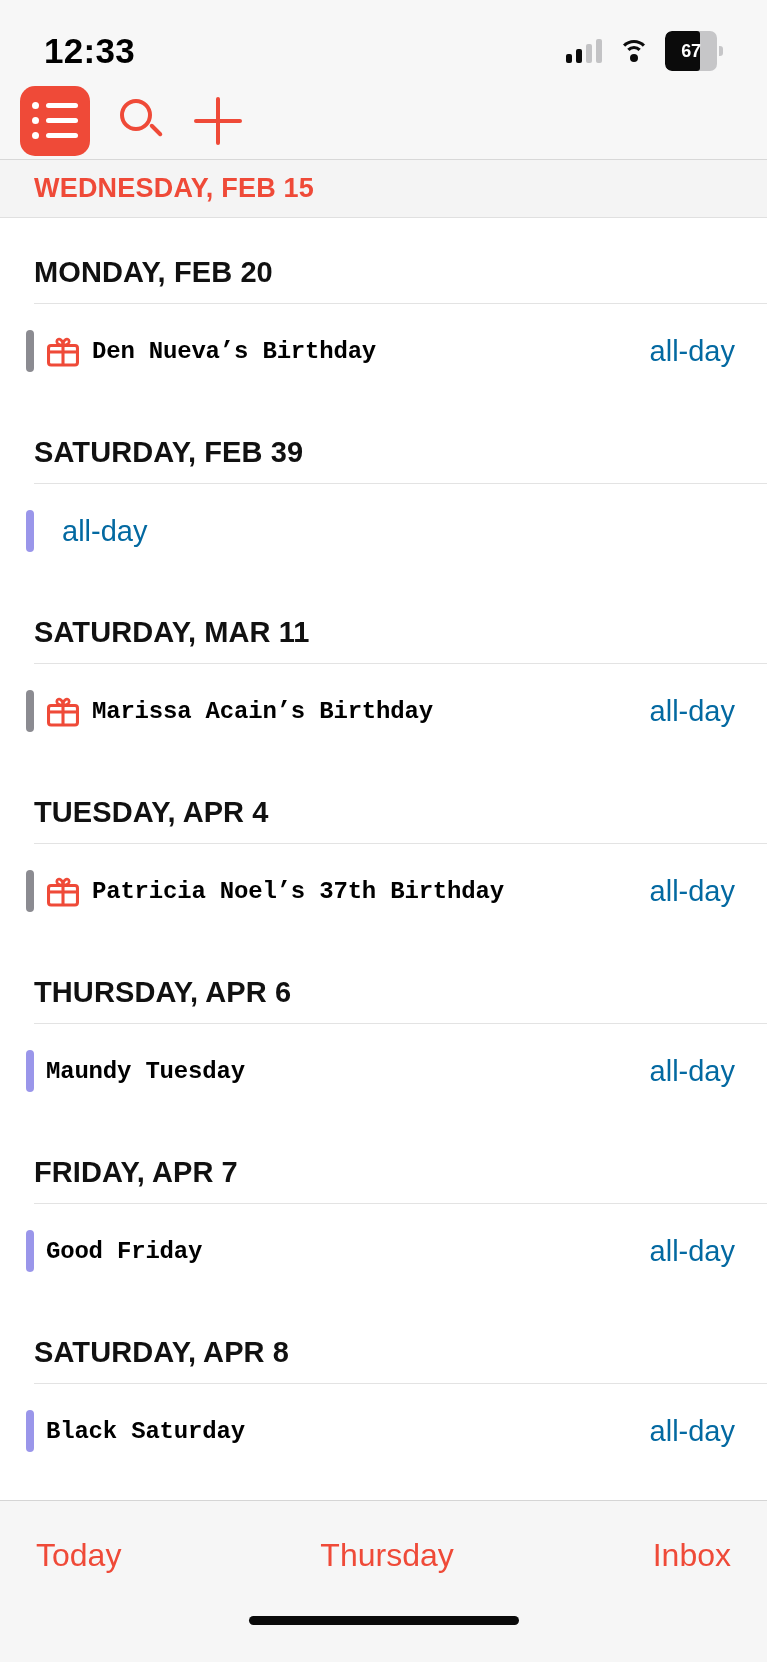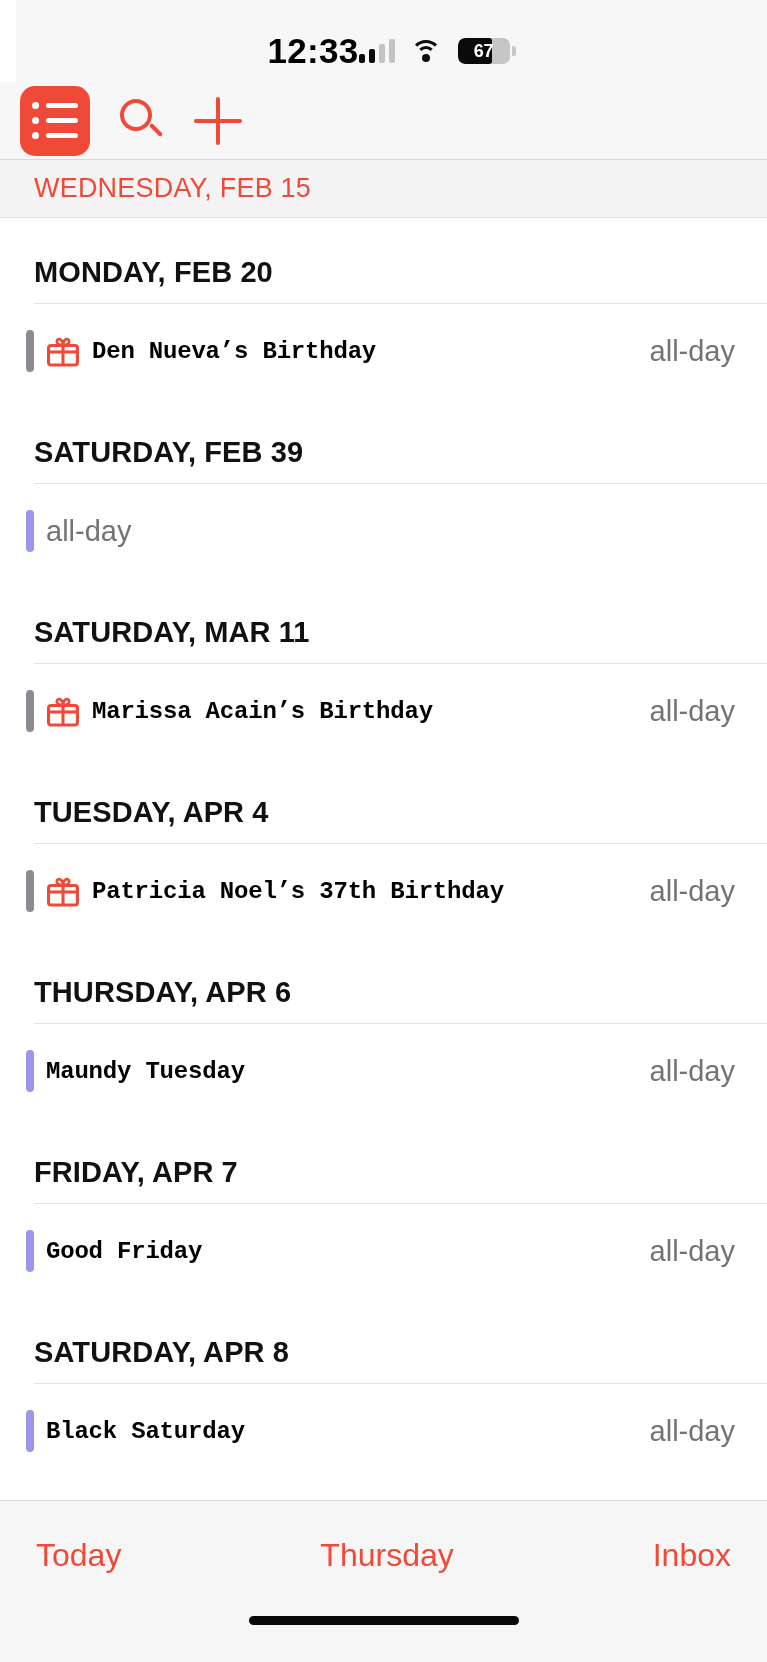--- a/index.html
+++ b/index.html
@@ -13,24 +13,23 @@
     position:relative;
     width:767px; height:1662px;
     display:flex; flex-direction:column;
     background:#ffffff;
   }
 
   
   .status-bar {
     height:82px;
     background:#f7f7f7;
-    display:flex; align-items:center; justify-content:center;
+    display:flex; align-items:center; justify-content:space-between;
     padding:20px 44px 0 44px;
     flex:0 0 auto;
-    margin-left:16px;
   }
   .status-time {
     font-size:35px; font-weight:600; color:#000;
     letter-spacing:0.3px;
   }
   .status-right { display:flex; align-items:center; gap:16px; }
 
   .sig { display:flex; align-items:flex-end; gap:4px; height:24px; }
   .sig i { display:block; width:6px; background:#0b0b0b; border-radius:2px; }
   .sig i:nth-child(1){ height:9px; }
@@ -46,21 +45,21 @@
     border-radius:50%;
   }
   .wifi .a { width:31px; height:31px; top:0px; }
   .wifi .b { width:19px; height:19px; top:6px; }
   .wifi .c {
     width:8px; height:8px; top:14px; background:#0b0b0b;
     border:none; border-radius:50%;
   }
 
   .battery {
-    position:relative; width:52px; height:26px;
+    position:relative; width:52px; height:40px;
     border-radius:7px; background:#c6c6c8; overflow:hidden;
     display:flex; align-items:center;
   }
   .battery .fill {
     position:absolute; left:0; top:0; bottom:0;
     width:67%; background:#0b0b0b; border-radius:7px 3px 3px 7px;
   }
   .battery .lvl {
     position:relative; z-index:2;
     width:100%; text-align:center;
@@ -122,21 +121,21 @@
   .plus-icon::before, .plus-icon::after {
     content:""; position:absolute; background:#ef4a38; border-radius:2px;
   }
   .plus-icon::before { left:0; top:22px; width:48px; height:4px; }
   .plus-icon::after { left:22px; top:0; width:4px; height:48px; }
 
   
   .sticky-header {
     background:#f4f4f4;
     padding:13px 34px 13px 34px;
-    font-size:27px; font-weight:400; color:#ef4a38;
+    font-size:27px; font-weight:700; color:#ef4a38;
     letter-spacing:0.2px;
     border-bottom:1px solid #e0e0e0;
     flex:0 0 auto;
   }
 
   
   .list {
     flex:1 1 auto;
     background:#ffffff;
     overflow:hidden;
@@ -169,22 +168,22 @@
   }
   .gift-icon svg { display:block; width:34px; height:32px; }
 
   .ev-title {
     font-size:24px; font-weight:700; color:#000;
     letter-spacing:-0.2px; white-space:nowrap;
     flex:1 1 auto;
     font-family:Liberation Mono, monospace;
   }
   .ev-time {
-    font-size:29px; color:#737373; font-weight:400;
-    flex:0 0 auto; margin-left:0;
+    font-size:29px; color:#0369a1; font-weight:400;
+    flex:0 0 auto; margin-left:16px;
   }
 
   
   .toolbar {
     height:110px;
     background:#f6f6f6;
     border-top:1px solid #d5d5d5;
     display:flex; align-items:center; justify-content:space-between;
     padding:0 36px;
     flex:0 0 auto;

